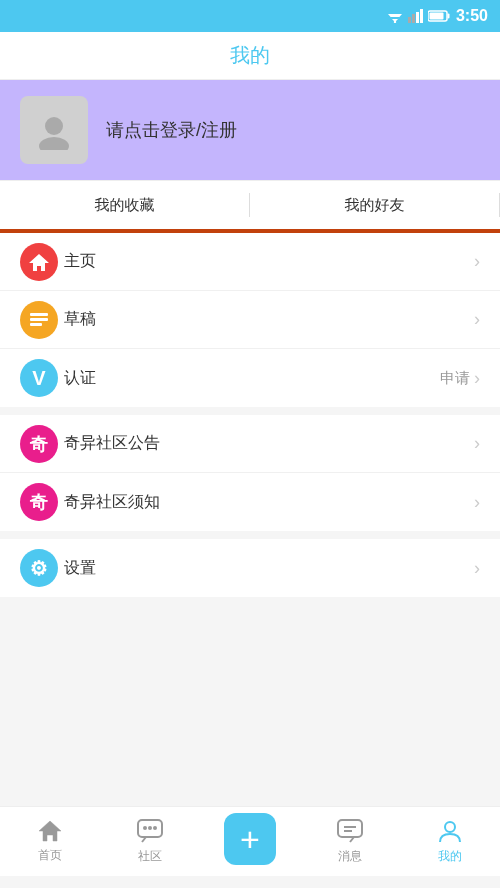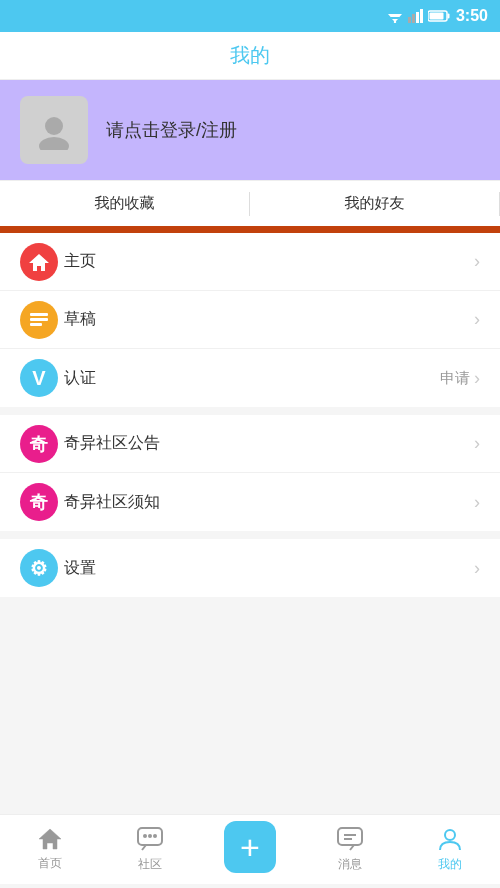--- a/index.html
+++ b/index.html
@@ -73,21 +73,21 @@
       font-size: 18px;
       color: #333;
     }
 
     
     .stats-tabs {
       background: white;
       display: flex;
       align-items: center;
       height: 52px;
-      border-bottom: 7px solid #c2410c;
+      border-bottom: 4px solid #c2410c;
     }
     .stats-tab {
       flex: 1;
       display: flex;
       align-items: center;
       justify-content: center;
       font-size: 15px;
       color: #333;
       height: 100%;
       cursor: pointer;
@@ -144,21 +144,21 @@
       margin-right: 4px;
     }
     .menu-arrow {
       color: #ccc;
       font-size: 18px;
     }
 
     
     .bottom-nav {
       position: absolute;
-      bottom: 4px;
+      bottom: 12px;
       left: 0;
       width: 100%;
       height: 70px;
       background: white;
       border-top: 1px solid #eee;
       display: flex;
       align-items: flex-end;
     }
     .nav-item {
       flex: 1;

